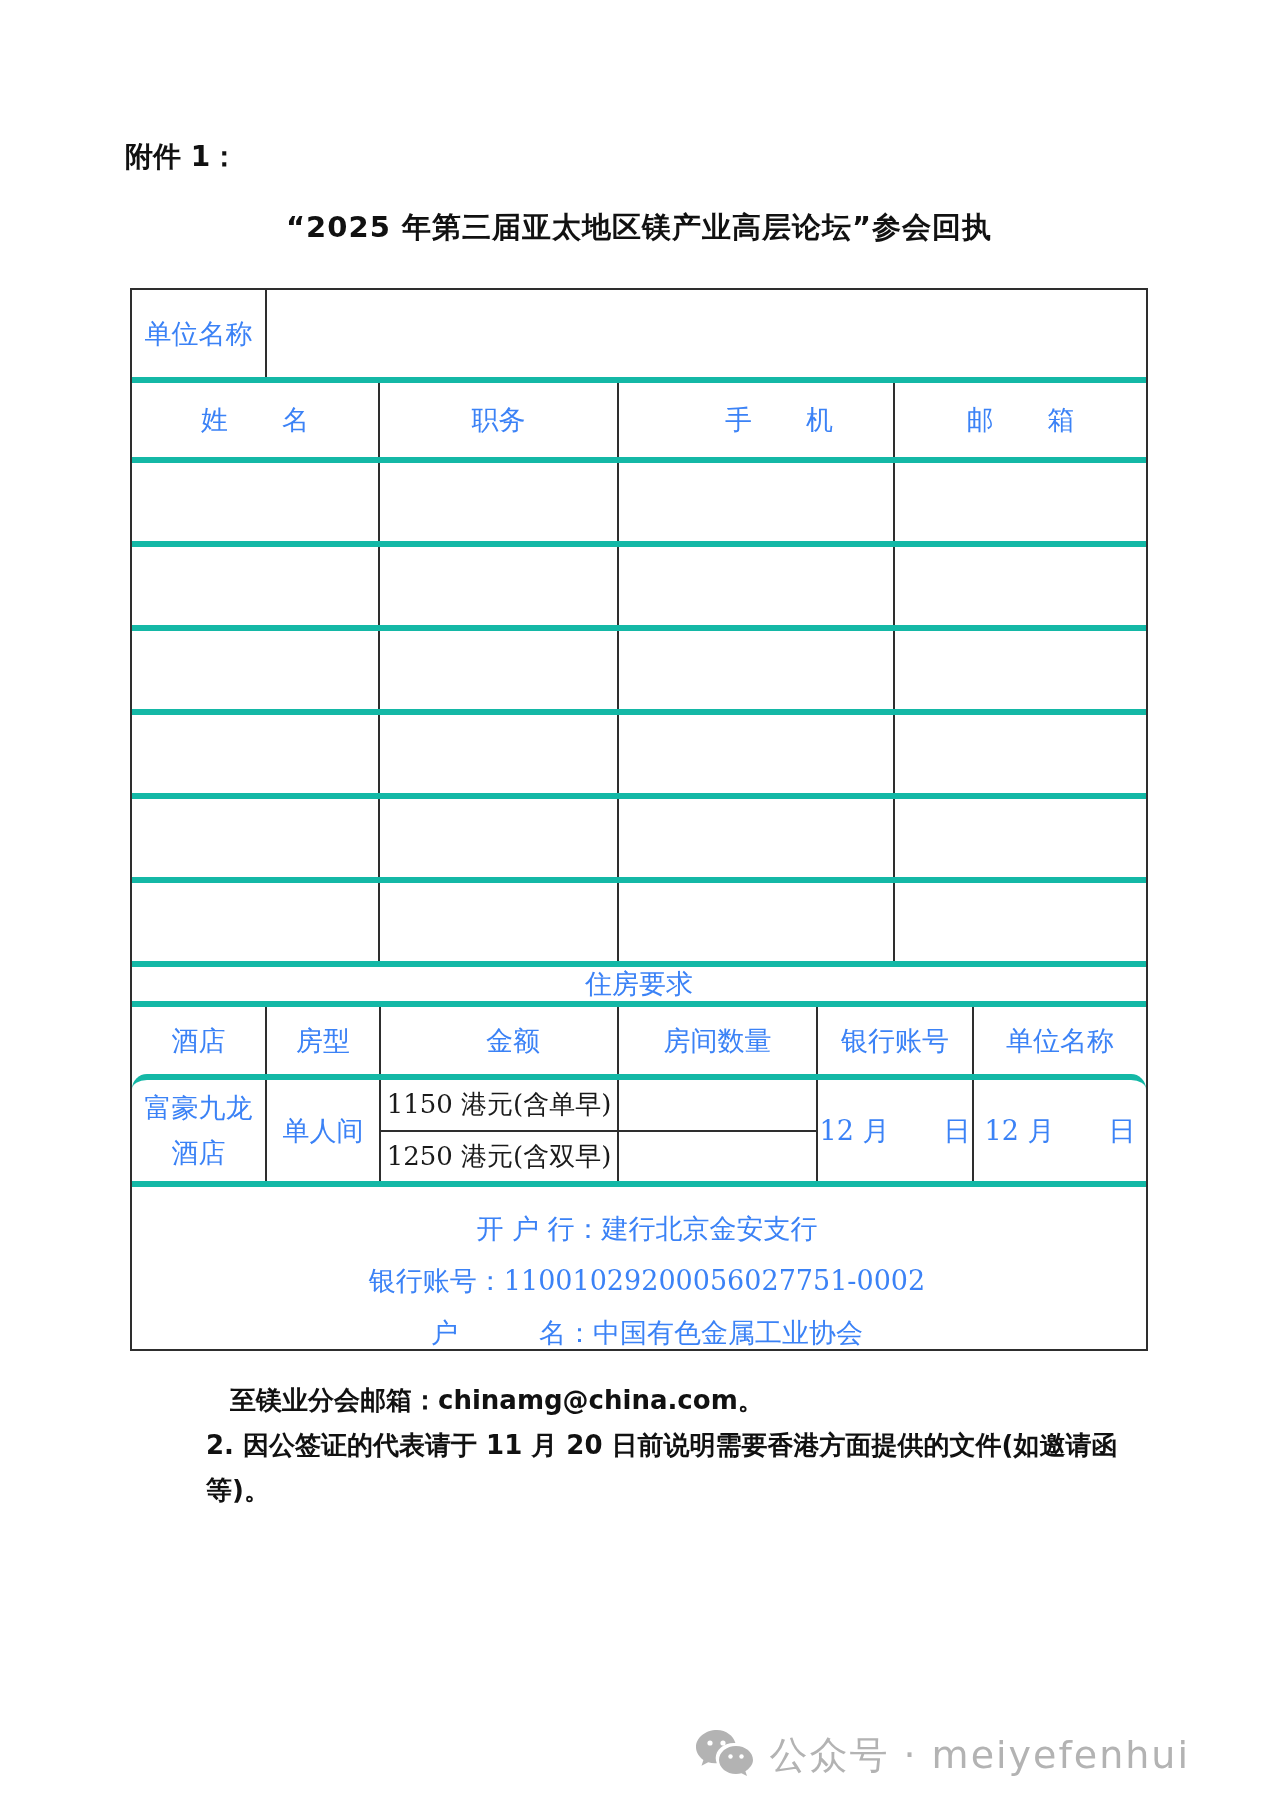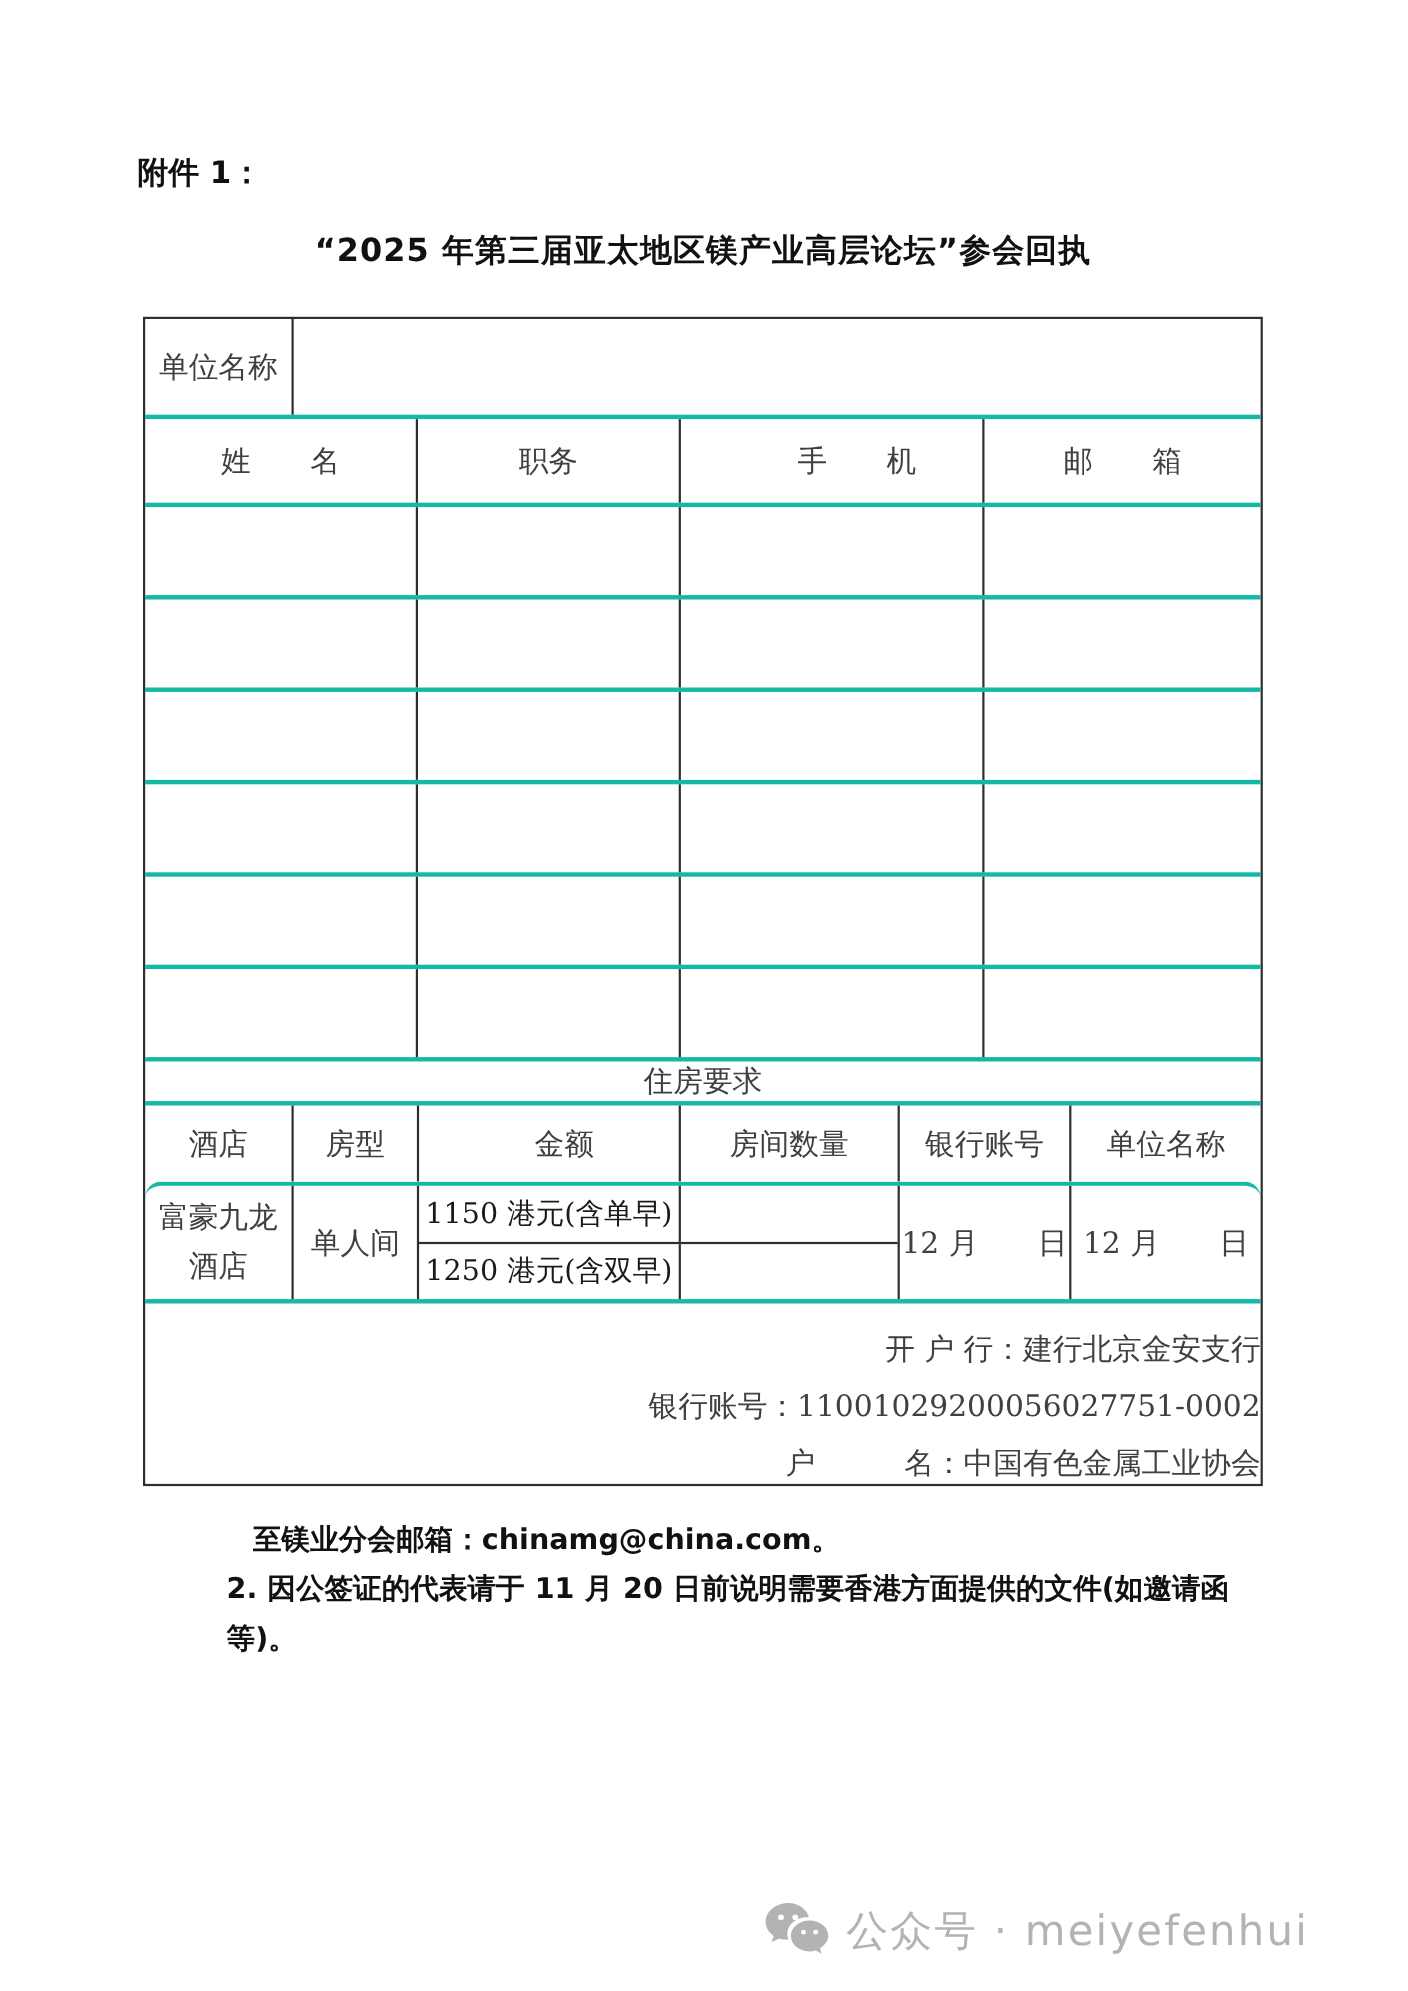--- a/index.html
+++ b/index.html
@@ -24,26 +24,26 @@
     font-family: "DejaVu Sans", sans-serif;
     font-weight: 700; font-size: 29px; color: #111;
     letter-spacing: 1px;
   }
 
   
   .form-table {
     position: absolute; left: 130px; top: 288px; width: 1018px;
     border: 2px solid #2e2e2e;
   }
-  .trow { display: flex; border-top: 4px solid #14b8a6; }
+  .trow { display: flex; border-top: 6px solid #14b8a6; }
   .trow:first-child { border-top: none; }
   .tcell {
     border-right: 2px solid #2e2e2e;
     display: flex; align-items: center; justify-content: center;
-    font-size: 27px; color: #404040;
+    font-size: 27px; color: #3b82f6;
     text-align: center;
   }
   .tcell:last-child { border-right: none; }
 
   .row-unit { height: 87px; }
   .cell-unit-label { width: 135px; justify-content: center; }
   .cell-unit-value { flex: 1; }
 
   .row-head { height: 80px; }
   .c-name  { width: 248px; }
@@ -71,21 +71,21 @@
   .price-sub { display: flex; flex: 1; }
   .price-sub + .price-sub { border-top: 2px solid #2e2e2e; }
   .cell-price { width: 238px; border-right: 2px solid #2e2e2e;
                 display: flex; align-items: center; justify-content: center; font-size: 26px; }
   .cell-qty   { flex: 1; }
   .cell-date-in  { width: 156px; }
   .cell-date-out { flex: 1; }
 
   .row-bank { height: 168px; }
   .cell-bank {
-    flex: 1; display: block; text-align: right;
+    flex: 1; display: block; text-align: center;
     padding: 16px 0 0 16px;
   }
   .bank-line { font-size: 27px; line-height: 52px; white-space: pre; }
 
   
   .notes {
     position: absolute; left: 158px; top: 1378px; width: 990px;
     font-family: "DejaVu Sans", sans-serif;
     font-weight: 700; font-size: 26px; color: #111;
     line-height: 45px;

